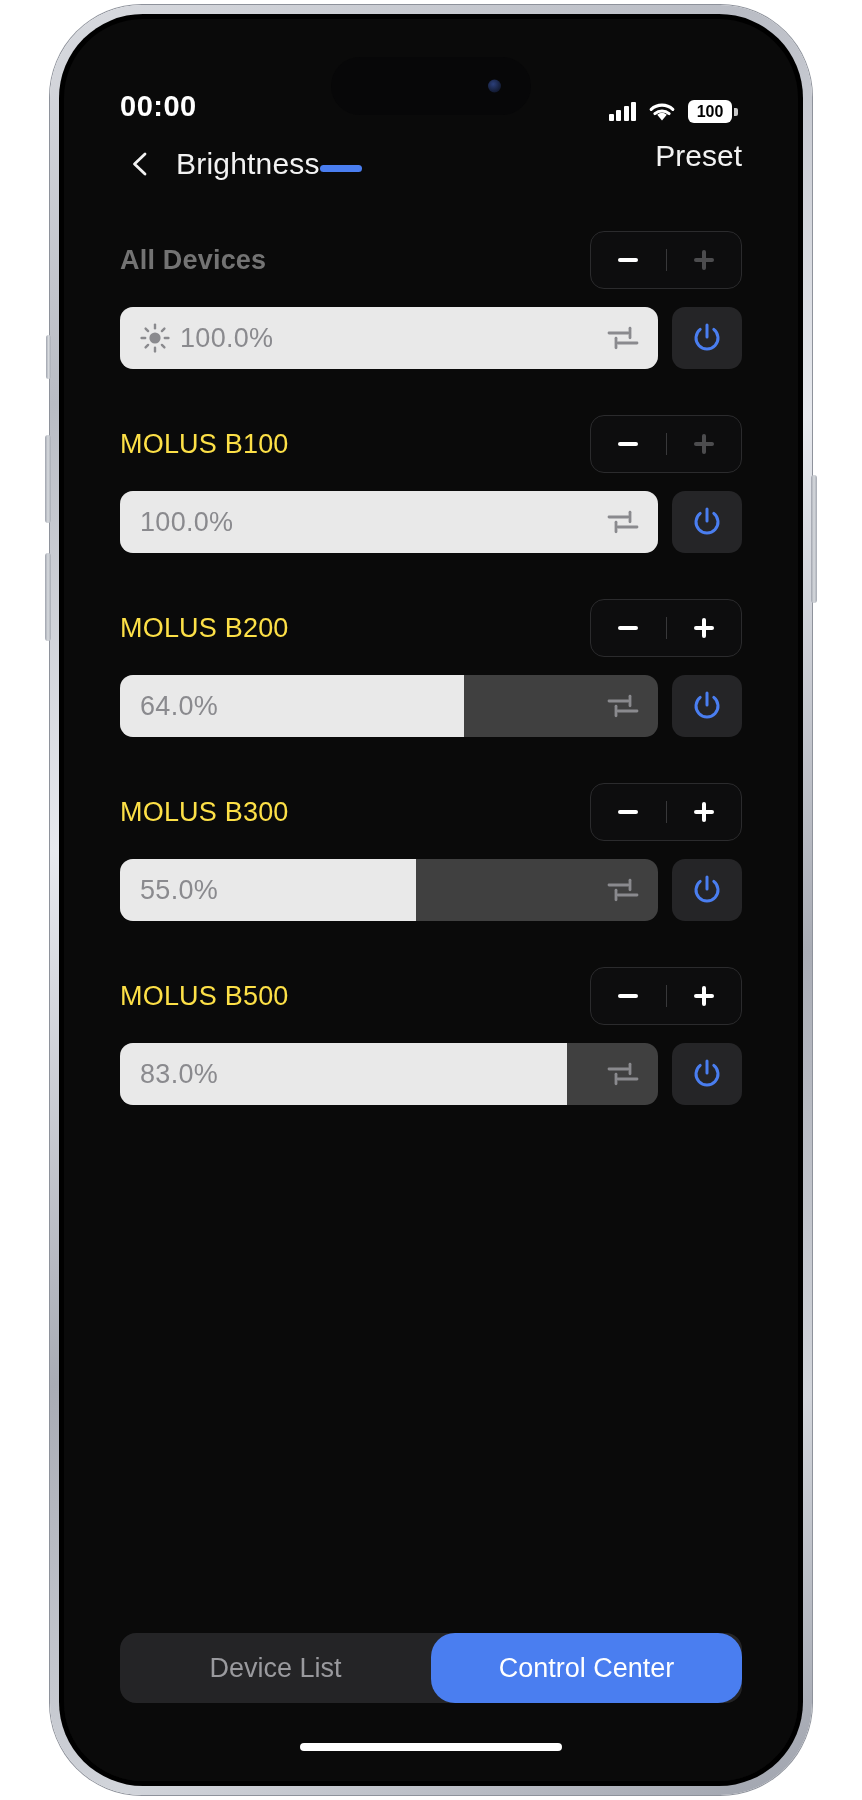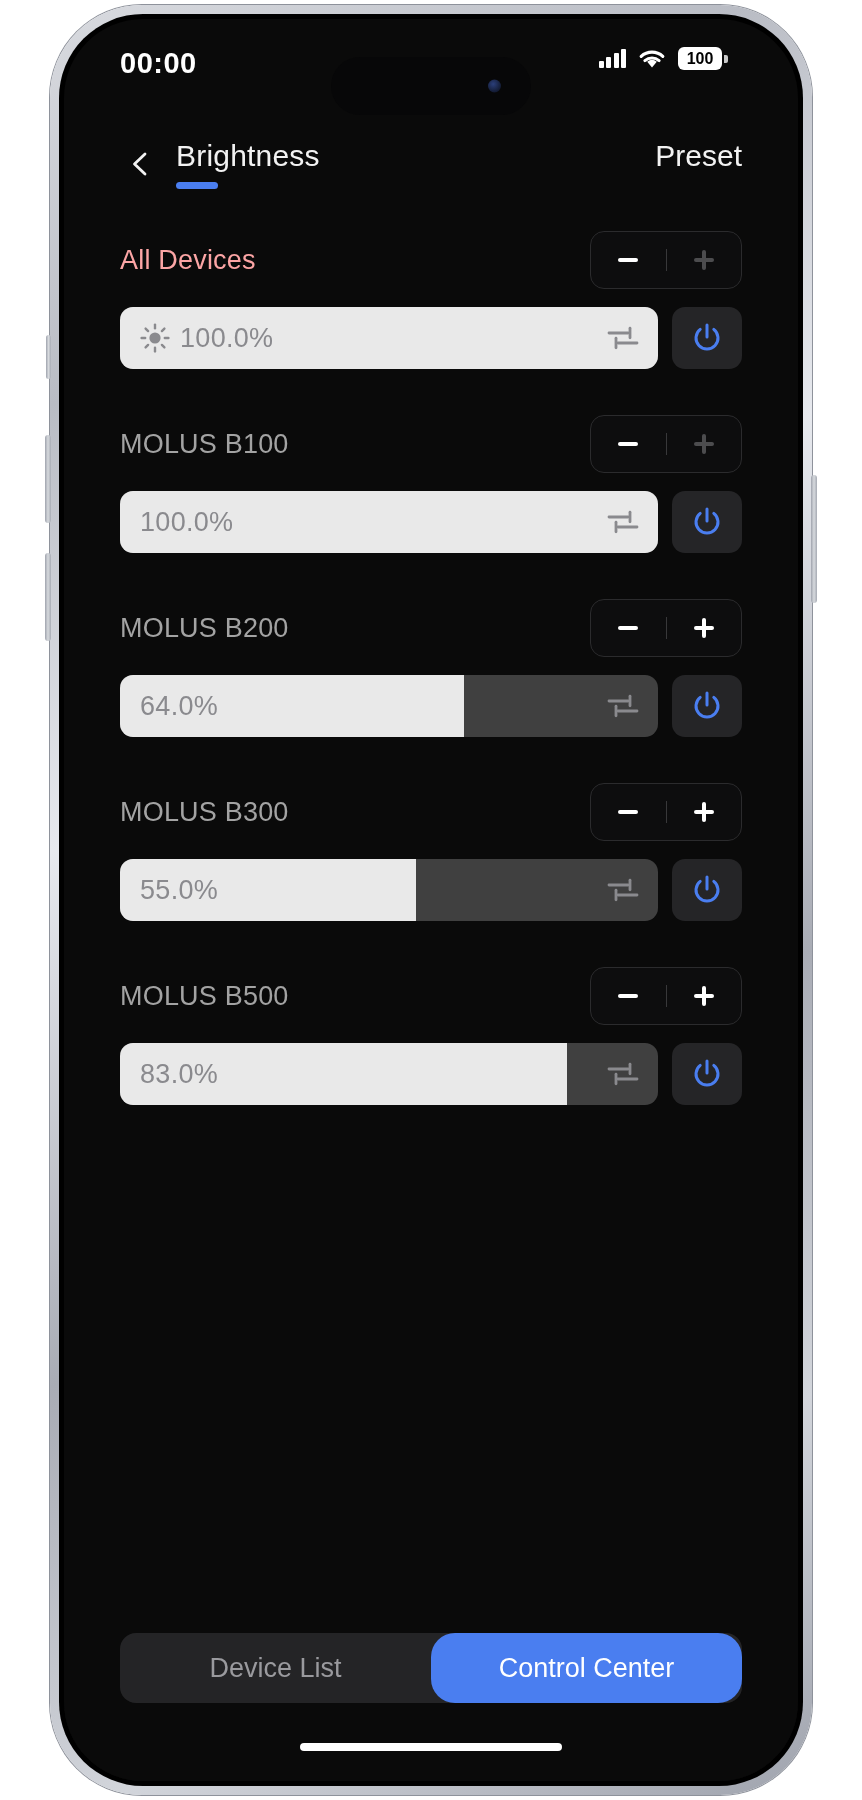--- a/index.html
+++ b/index.html
@@ -65,23 +65,23 @@
     position: absolute;
     right: 30px; top: 50%;
     transform: translateY(-50%);
     width: 13px; height: 13px;
     border-radius: 50%;
     background: radial-gradient(circle at 40% 35%, #2b3f7a 0%, #16203d 60%, #0b0e1a 100%);
   }
 
   
   .statusbar {
-    position: absolute; top: 0; left: 0; right: 18px;
+    position: absolute; top: 0; left: 0; right: 8px;
     height: 104px;
-    display: flex; align-items: flex-start;
+    display: flex; align-items: flex-end;
     justify-content: space-between;
     padding: 28px 52px 0 56px;
     z-index: 6;
   }
   .status-time {
     color: #fff;
     font-size: 29px;
     font-weight: bold;
     letter-spacing: 0.5px;
   }
@@ -133,21 +133,21 @@
     padding: 0 42px 0 50px;
   }
   .back-chevron {
     width: 26px; height: 26px;
     margin-right: 22px;
     flex: 0 0 auto;
     cursor: pointer;
   }
   .nav-title-wrap {
     position: relative;
-    display: inline-flex; flex-direction: column; 
+    display: inline-flex; flex-direction: row; align-items: center;
   }
   .nav-title {
     color: #f2f2f2;
     font-size: 30px;
     letter-spacing: 0.2px;
   }
   .nav-underline {
     margin-top: 9px;
     width: 42px; height: 7px;
     border-radius: 4px;
@@ -165,27 +165,27 @@
   .device-list { padding: 0 42px; margin-top: 22px; }
   .device-block { margin-bottom: 42px; }
 
   .device-head {
     display: flex; align-items: center;
     justify-content: space-between;
     height: 66px;
     margin-bottom: 14px;
   }
   .device-name {
-    color: #a3a3a3;
+    color: #fde047;
     font-size: 27px;
     letter-spacing: 0.2px;
   }
   .device-name.all {
-    color: #fca5a5;
-    font-weight: normal;
+    color: #737373;
+    font-weight: bold;
   }
 
   
   .stepper {
     display: flex; align-items: center;
     width: 152px; height: 58px;
     border: 1px solid #2b2b2d;
     border-radius: 14px;
     background: #0d0d0e;
     overflow: hidden;

